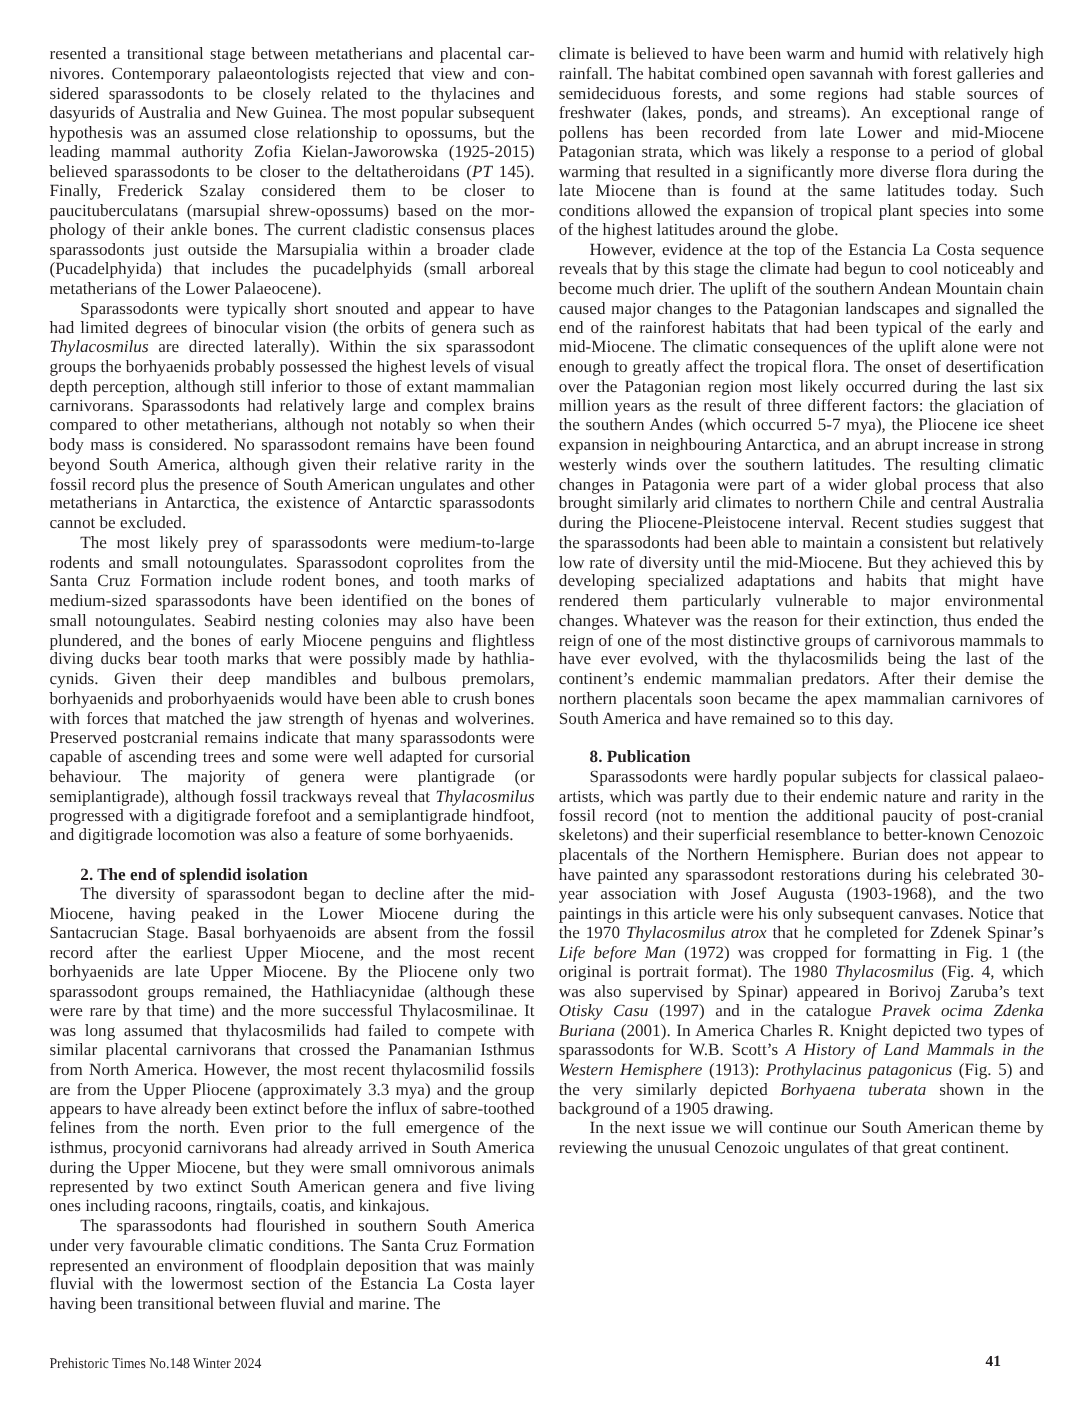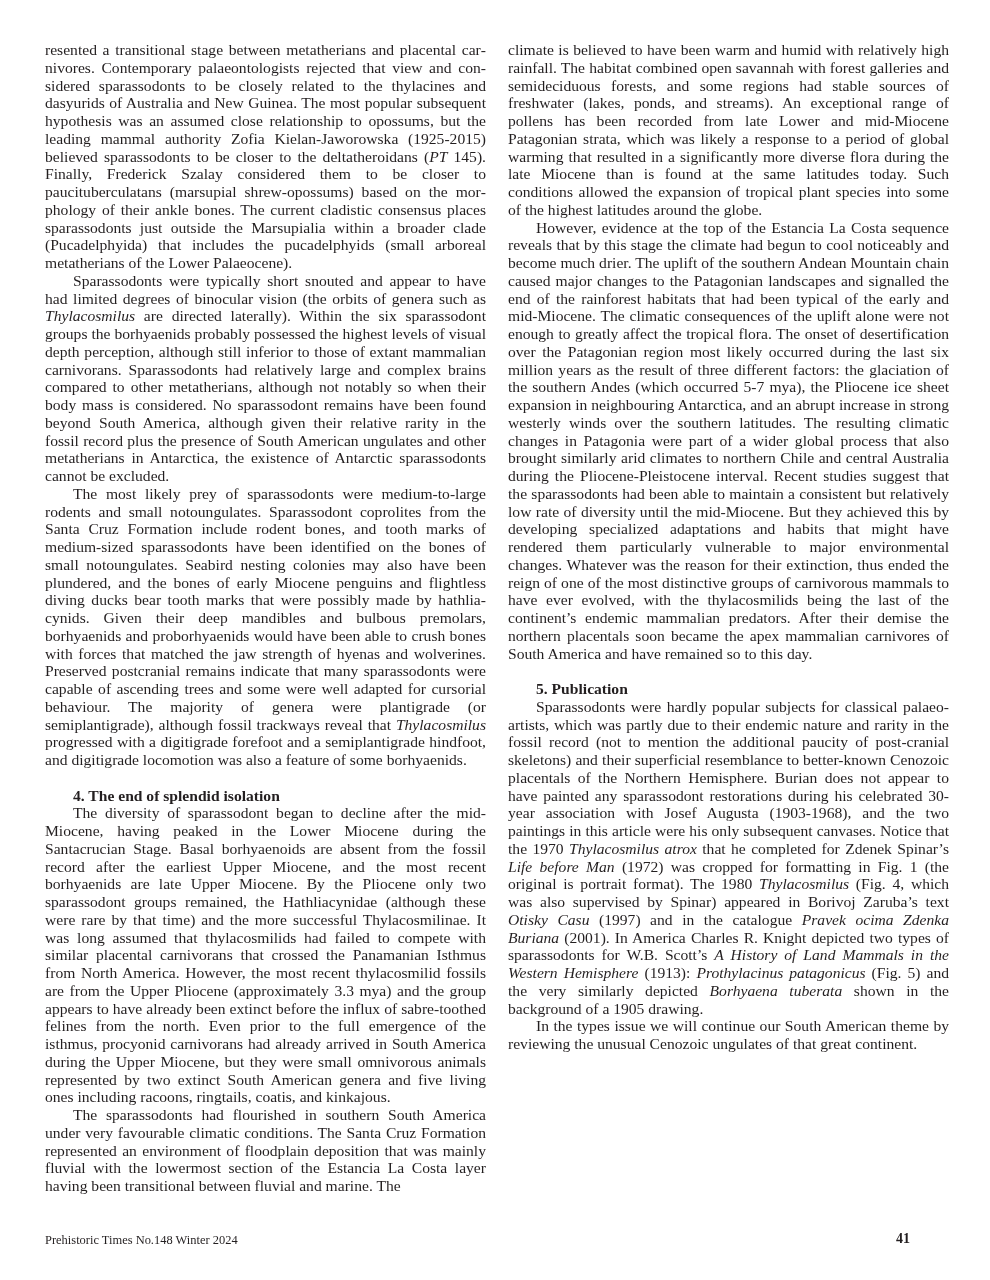--- a/index.html
+++ b/index.html
@@ -61,30 +61,30 @@
     }
   </style>
 </head>
 <body>
 
 <div class="column col-left">
   <p class="para"><span>resented a transitional stage between metatherians and placental car­nivores. Contemporary palaeontologists rejected that view and con­sidered sparassodonts to be closely related to the thylacines and dasyurids of Australia and New Guinea. The most popular subse­quent hypothesis was an assumed close relationship to opossums, but the leading mammal authority Zofia Kielan-Jaworowska (1925-2015) believed sparassodonts to be closer to the deltatheroidans (</span><em>PT</em><span> 145). Finally, Frederick Szalay considered them to be closer to paucituberculatans (marsupial shrew-opossums) based on the mor­phology of their ankle bones. The current cladistic consensus places sparassodonts just outside the Marsupialia within a broader clade (Pucadelphyida) that includes the pucadelphyids (small arboreal metatherians of the Lower Palaeocene).</span></p>
   <p class="para indent"><span>Sparassodonts were typically short snouted and appear to have had limited degrees of binocular vision (the orbits of genera such as </span><em>Thylacosmilus</em><span> are directed laterally). Within the six sparassodont groups the borhyaenids probably possessed the highest levels of visual depth perception, although still inferior to those of extant mammalian carnivorans. Sparassodonts had relatively large and complex brains compared to other metatherians, although not notably so when their body mass is considered. No sparassodont remains have been found beyond South America, although given their relative rarity in the fossil record plus the presence of South American ungulates and other metatherians in Antarctica, the exis­tence of Antarctic sparassodonts cannot be excluded.</span></p>
   <p class="para indent"><span>The most likely prey of sparassodonts were medium-to-large rodents and small notoungulates. Sparassodont coprolites from the Santa Cruz Formation include rodent bones, and tooth marks of medium-sized sparassodonts have been identified on the bones of small notoungulates. Seabird nesting colonies may also have been plundered, and the bones of early Miocene penguins and flightless diving ducks bear tooth marks that were possibly made by hathlia­cynids. Given their deep mandibles and bulbous premolars, borhyaenids and proborhyaenids would have been able to crush bones with forces that matched the jaw strength of hyenas and wolverines. Preserved postcranial remains indicate that many sparassodonts were capable of ascending trees and some were well adapted for cursorial behaviour. The majority of genera were planti­grade (or semiplantigrade), although fossil trackways reveal that </span><em>Thylacosmilus</em><span> progressed with a digitigrade forefoot and a semi­plantigrade hindfoot, and digitigrade locomotion was also a feature of some borhyaenids.</span></p>
   <div class="gap"></div>
-  <h2 class="heading">4. The end of splendid isolation</h2>
+  <h2 class="heading">2. The end of splendid isolation</h2>
   <p class="para indent"><span>The diversity of sparassodont began to decline after the mid-Miocene, having peaked in the Lower Miocene during the Santacrucian Stage. Basal borhyaenoids are absent from the fossil record after the earliest Upper Miocene, and the most recent borhyaenids are late Upper Miocene. By the Pliocene only two sparassodont groups remained, the Hathliacynidae (although these were rare by that time) and the more successful Thylacosmilinae. It was long assumed that thylacosmilids had failed to compete with similar placental carnivorans that crossed the Panamanian Isthmus from North America. However, the most recent thylacosmilid fossils are from the Upper Pliocene (approximately 3.3 mya) and the group appears to have already been extinct before the influx of sabre-toothed felines from the north. Even prior to the full emergence of the isthmus, procyonid carnivorans had already arrived in South America during the Upper Miocene, but they were small omnivo­rous animals represented by two extinct South American genera and five living ones including racoons, ringtails, coatis, and kinkajous.</span></p>
   <p class="para indent"><span>The sparassodonts had flourished in southern South America under very favourable climatic conditions. The Santa Cruz Formation represented an environment of floodplain deposition that was mainly fluvial with the lowermost section of the Estancia La Costa layer having been transitional between fluvial and marine. The</span></p>
 </div>
 
 <div class="column col-right">
   <p class="para"><span>climate is believed to have been warm and humid with relatively high rainfall. The habitat combined open savannah with forest gal­leries and semideciduous forests, and some regions had stable sources of freshwater (lakes, ponds, and streams). An exceptional range of pollens has been recorded from late Lower and mid-Miocene Patagonian strata, which was likely a response to a period of global warming that resulted in a significantly more diverse flora during the late Miocene than is found at the same latitudes today. Such conditions allowed the expansion of tropical plant species into some of the highest latitudes around the globe.</span></p>
   <p class="para indent"><span>However, evidence at the top of the Estancia La Costa sequence reveals that by this stage the climate had begun to cool noticeably and become much drier. The uplift of the southern Andean Mountain chain caused major changes to the Patagonian landscapes and sig­nalled the end of the rainforest habitats that had been typical of the early and mid-Miocene. The climatic consequences of the uplift alone were not enough to greatly affect the tropical flora. The onset of desertification over the Patagonian region most likely occurred during the last six million years as the result of three different fac­tors: the glaciation of the southern Andes (which occurred 5-7 mya), the Pliocene ice sheet expansion in neighbouring Antarctica, and an abrupt increase in strong westerly winds over the southern latitudes. The resulting climatic changes in Patagonia were part of a wider global process that also brought similarly arid climates to northern Chile and central Australia during the Pliocene-Pleistocene interval. Recent studies suggest that the sparassodonts had been able to main­tain a consistent but relatively low rate of diversity until the mid-Miocene. But they achieved this by developing specialized adapta­tions and habits that might have rendered them particularly vulnera­ble to major environmental changes. Whatever was the reason for their extinction, thus ended the reign of one of the most distinctive groups of carnivorous mammals to have ever evolved, with the thy­lacosmilids being the last of the continent’s endemic mammalian predators. After their demise the northern placentals soon became the apex mammalian carnivores of South America and have remained so to this day.</span></p>
   <div class="gap"></div>
-  <h2 class="heading">5. Publication</h2>
+  <h2 class="heading">8. Publication</h2>
   <p class="para indent"><span>Sparassodonts were hardly popular subjects for classical palaeo­artists, which was partly due to their endemic nature and rarity in the fossil record (not to mention the additional paucity of post-cranial skeletons) and their superficial resemblance to better-known Cenozoic placentals of the Northern Hemisphere. Burian does not appear to have painted any sparassodont restorations during his cel­ebrated 30-year association with Josef Augusta (1903-1968), and the two paintings in this article were his only subsequent canvases. Notice that the 1970 </span><em>Thylacosmilus atrox</em><span> that he completed for Zdenek Spinar’s </span><em>Life before Man</em><span> (1972) was cropped for formatting in Fig. 1 (the original is portrait format). The 1980 </span><em>Thylacosmilus</em><span> (Fig. 4, which was also supervised by Spinar) appeared in Borivoj Zaruba’s text </span><em>Otisky Casu</em><span> (1997) and in the catalogue </span><em>Pravek ocima Zdenka Buriana</em><span> (2001). In America Charles R. Knight depicted two types of sparassodonts for W.B. Scott’s </span><em>A History of Land Mammals in the Western Hemisphere</em><span> (1913): </span><em>Prothylacinus patagonicus</em><span> (Fig. 5) and the very similarly depicted </span><em>Borhyaena tuberata</em><span> shown in the background of a 1905 drawing.</span></p>
-  <p class="para indent"><span>In the types issue we will continue our South American theme by reviewing the unusual Cenozoic ungulates of that great continent.</span></p>
+  <p class="para indent"><span>In the next issue we will continue our South American theme by reviewing the unusual Cenozoic ungulates of that great continent.</span></p>
 </div>
 
 <div class="footer">
   <span class="footer-left">Prehistoric Times No.148 Winter 2024</span>
 </div>
 <div class="page-num">41</div>
 
 </body></html>

